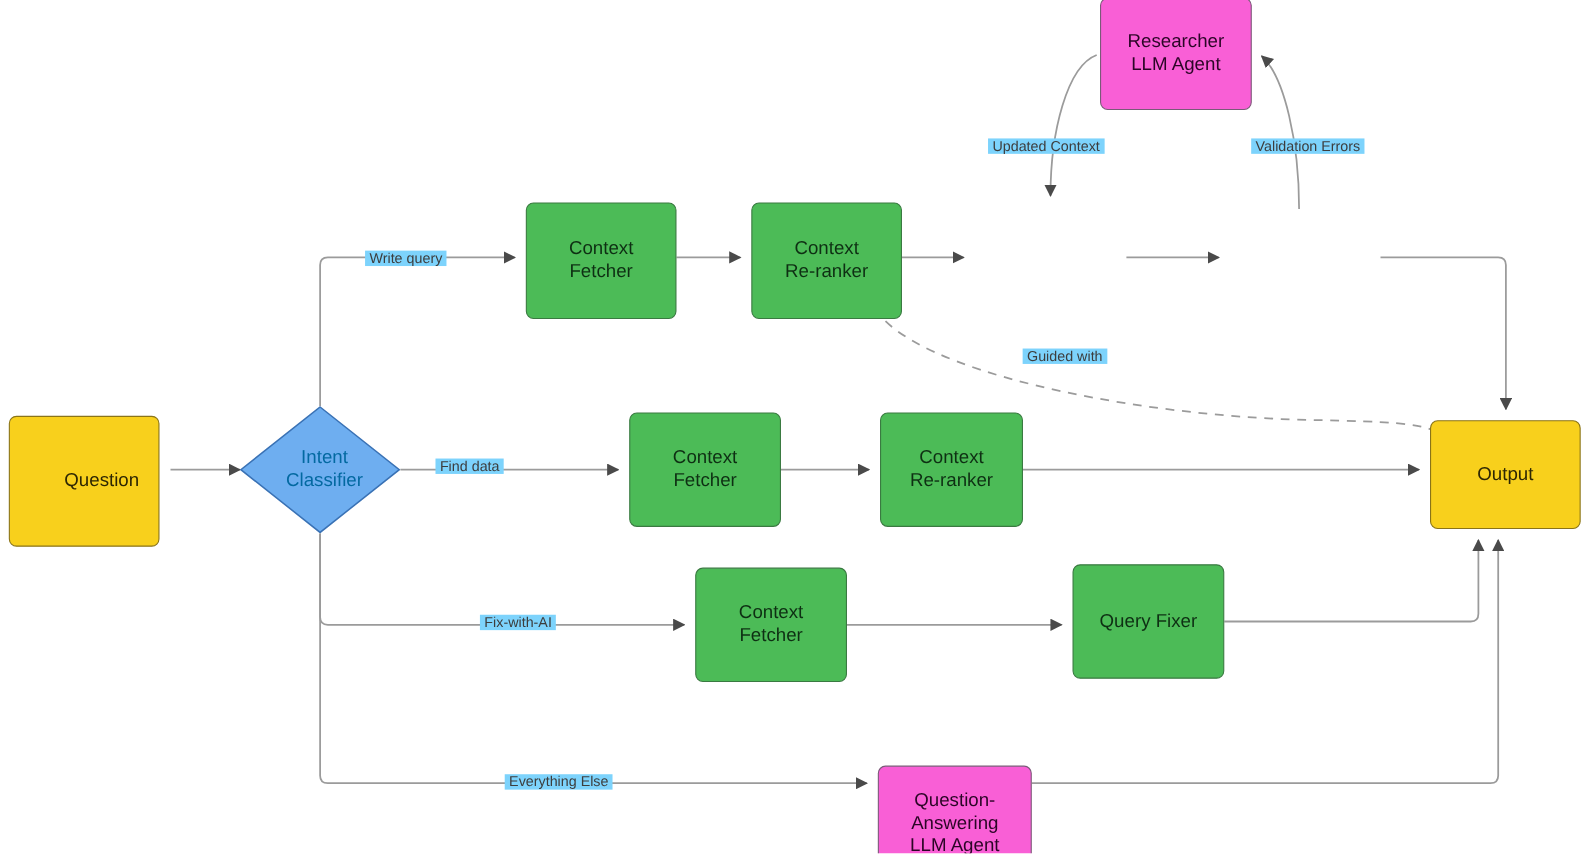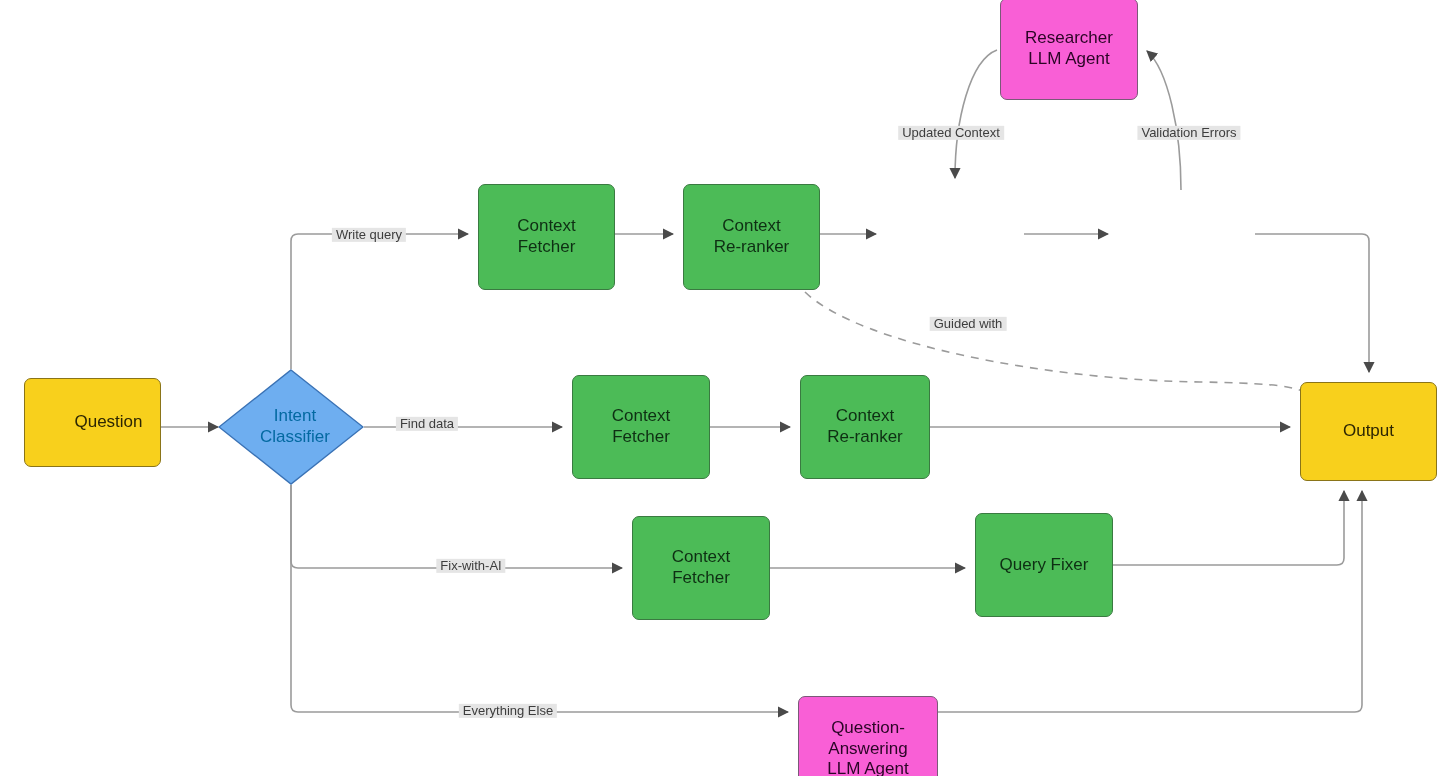--- a/index.html
+++ b/index.html
@@ -75,21 +75,21 @@
     line-height: 1.22;
     color: #0369a1;
     pointer-events: none;
     margin-left: 8px;
   }
   .edge-label {
     position: absolute;
     z-index: 4;
     font-size: 13px;
     color: #3d3d3d;
-    background: #e5e5e5;
+    background: #7dd3fc;
     padding: 0 4px;
     white-space: nowrap;
     line-height: 1.1;
     transform: translate(-50%, -50%);
   }
   .node-line {
     display: block;
   }
 </style>
 </head>
@@ -136,21 +136,21 @@
       <path d="M 1113 565 L 1337 565 Q 1344 565 1344 558 L 1344 491" marker-end="url(#arrow)"></path>
 
       <path d="M 938 712 L 1355 712 Q 1362 712 1362 705 L 1362 491" marker-end="url(#arrow)"></path>
     </g>
 
     <g fill="none" stroke="#9b9b9b" stroke-width="1.6" stroke-dasharray="8 7">
       <path d="M 805 292 C 860 345 1050 380 1200 382 C 1260 383 1290 385 1305 392"></path>
     </g>
   </svg>
 
-  <div class="node node-terminal" style="left:24px; top:378px; width:137px; height:89px;padding-left:32px;">
+  <div class="node node-terminal" style="left:8px; top:378px; width:137px; height:119px;padding-left:32px;">
     <span>Question</span>
   </div>
 
   <div class="node-decision" style="left:218px; top:369px; width:146px; height:116px;">
     <svg class="diamond-shape" viewBox="0 0 146 116" xmlns="http://www.w3.org/2000/svg">
       <polygon points="73,1 145,58 73,115 1,58" fill="#6EAEF0" stroke="#3a72b5" stroke-width="1.4"></polygon>
     </svg>
     <div class="decision-label">
       <span class="node-line">Intent</span>
       <span class="node-line">Classifier</span>

